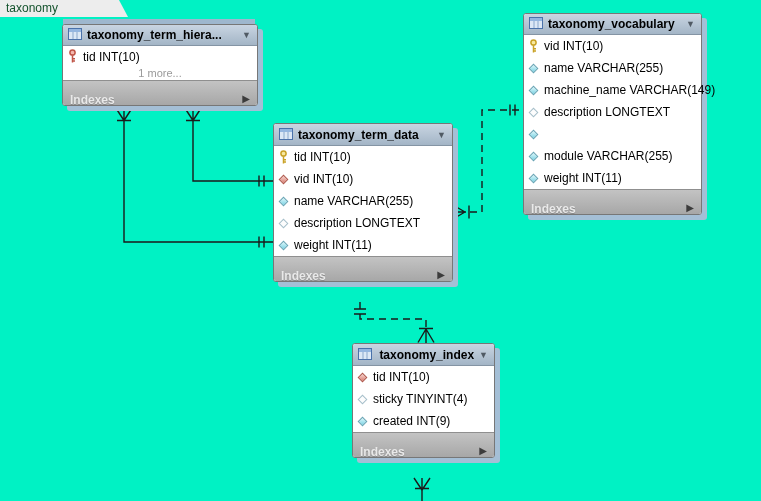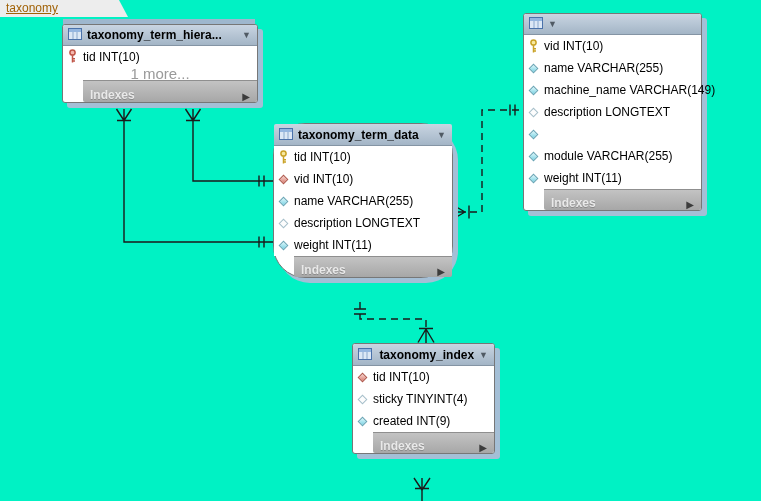--- a/index.html
+++ b/index.html
@@ -2,52 +2,52 @@
 <html><head>
 <meta charset="utf-8">
 <style>
   html,body{margin:0;padding:0;}
   body{font-family:"Liberation Sans", sans-serif;}
   #screen{position:relative;width:761px;height:501px;background:#00f2c4;overflow:hidden;}
 
   
   .tab{position:absolute;left:0;top:0;width:128px;height:17px;background:#ededed;
        clip-path:polygon(0 0,119px 0,128px 17px,0 17px);
-       font-size:12px;color:#a16207;line-height:17px;padding-left:0;text-decoration:underline;}
+       font-size:12px;color:#14532d;line-height:17px;padding-left:0;}
   .tab span{padding-left:6px;}
   .tab-shadow{position:absolute;left:63px;top:19px;width:192px;height:6px;background:#9eb7ce;}
 
   
   svg.wires{position:absolute;left:0;top:0;z-index:1;}
   .wire{stroke:#1a1a1a;stroke-width:1.4;fill:none;}
   .dashed{stroke-dasharray:7 5;}
 
   
   .tbox{position:absolute;z-index:2;background:#fff;border:1px solid #777;border-radius:3px;
         box-shadow:5px 5px 0 0 #a4bfd6;box-sizing:border-box;}
   .hdr{display:flex;align-items:center;gap:5px;padding:0 5px;
        background:linear-gradient(#c9d5e2,#a3b5c6);border-bottom:1px solid #8494a4;
        border-radius:2px 2px 0 0;box-sizing:border-box;}
   .hdr .ttl{font-size:12px;font-weight:bold;color:#000;flex:1;white-space:nowrap;overflow:hidden;}
   .hdr .caret{font-size:9px;color:#505a64;padding-right:1px;}
   .rows{background:#fff;}
   .row{display:flex;align-items:center;gap:5px;padding-left:4px;height:22px;
        font-size:12px;color:#000;white-space:nowrap;}
   .row .ic{width:11px;display:flex;justify-content:center;align-items:center;flex:none;}
-  .more{height:13px;font-size:15px;color:#9a9a9a;text-align:center;line-height:13px;}
-  .ftr{display:flex;align-items:flex-end;justify-content:space-between;padding:0 7px;
+  .more{height:13px;font-size:11px;color:#9a9a9a;text-align:center;line-height:13px;}
+  .ftr{display:flex;align-items:flex-start;justify-content:space-between;padding:12px 7px;
        background:linear-gradient(#c3c3c3,#a7a7a7);border-top:1px solid #8f8f8f;
-       border-radius:0 0 2px 2px;box-sizing:border-box;margin-left:20px;}
+       border-radius:0 0 2px 2px;box-sizing:border-box;}
   .ftr .flabel{font-size:12px;font-weight:bold;color:#e9e9e9;text-shadow:0 1px 0 #8a8a8a;}
   .ftr .farrow{font-size:10px;color:#3c3c3c;}
 
   
   #box-hiera{left:62px;top:24px;width:196px;}
   #box-hiera .hdr{height:21px;} #box-hiera .row{height:21px;} #box-hiera .ftr{height:22px;}
-  #box-termdata{left:273px;top:123px;width:180px;border-radius:32px;}
+  #box-termdata{left:273px;top:123px;width:180px;}
   #box-termdata .hdr{height:22px;} #box-termdata .ftr{height:21px;}
   #box-vocab{left:523px;top:13px;width:179px;}
   #box-vocab .hdr{height:21px;} #box-vocab .ftr{height:21px;}
   #box-index{left:352px;top:343px;width:143px;}
   #box-index .hdr{height:22px;text-align:right;} #box-index .ftr{height:21px;}
 
   
   .dm{width:7px;height:7px;transform:rotate(45deg);display:inline-block;box-sizing:border-box;}
   .dm-cyan{background:linear-gradient(135deg,#dff8fb,#79d3e4);border:1px solid #68a4b4;}
   .dm-red{background:linear-gradient(135deg,#f7d6d0,#d97e72);border:1px solid #ae574b;}
@@ -198,20 +198,21 @@
 
   <div class="tbox" id="box-vocab">
     <div class="hdr">
       <span>
         <svg width="14" height="12" viewBox="0 0 14 12">
             <rect x="0.5" y="0.5" width="13" height="11" fill="#dce8f6" stroke="#4a72aa"></rect>
             <rect x="1" y="1" width="12" height="3" fill="#94b6e0"></rect>
             <path d="M5 4 V11 M9 4 V11" stroke="#8aa8cc" stroke-width="1" fill="none"></path>
           </svg>
       </span>
+      <span class="ttl">taxonomy_vocabulary</span>
       <span class="caret">▼</span>
     </div>
     <div class="rows">
       <div class="row">
         <span class="ic">
           <svg width="9" height="15" viewBox="0 0 9 15">
               <circle cx="4.5" cy="3.5" r="2.6" fill="#f7e9a0" stroke="#c9a227" stroke-width="1.5"></circle>
               <path d="M4.5 6.2 V13.5 M4.5 9.8 H7 M4.5 12 H7" stroke="#c9a227" stroke-width="1.5" fill="none"></path>
             </svg>
         </span>

